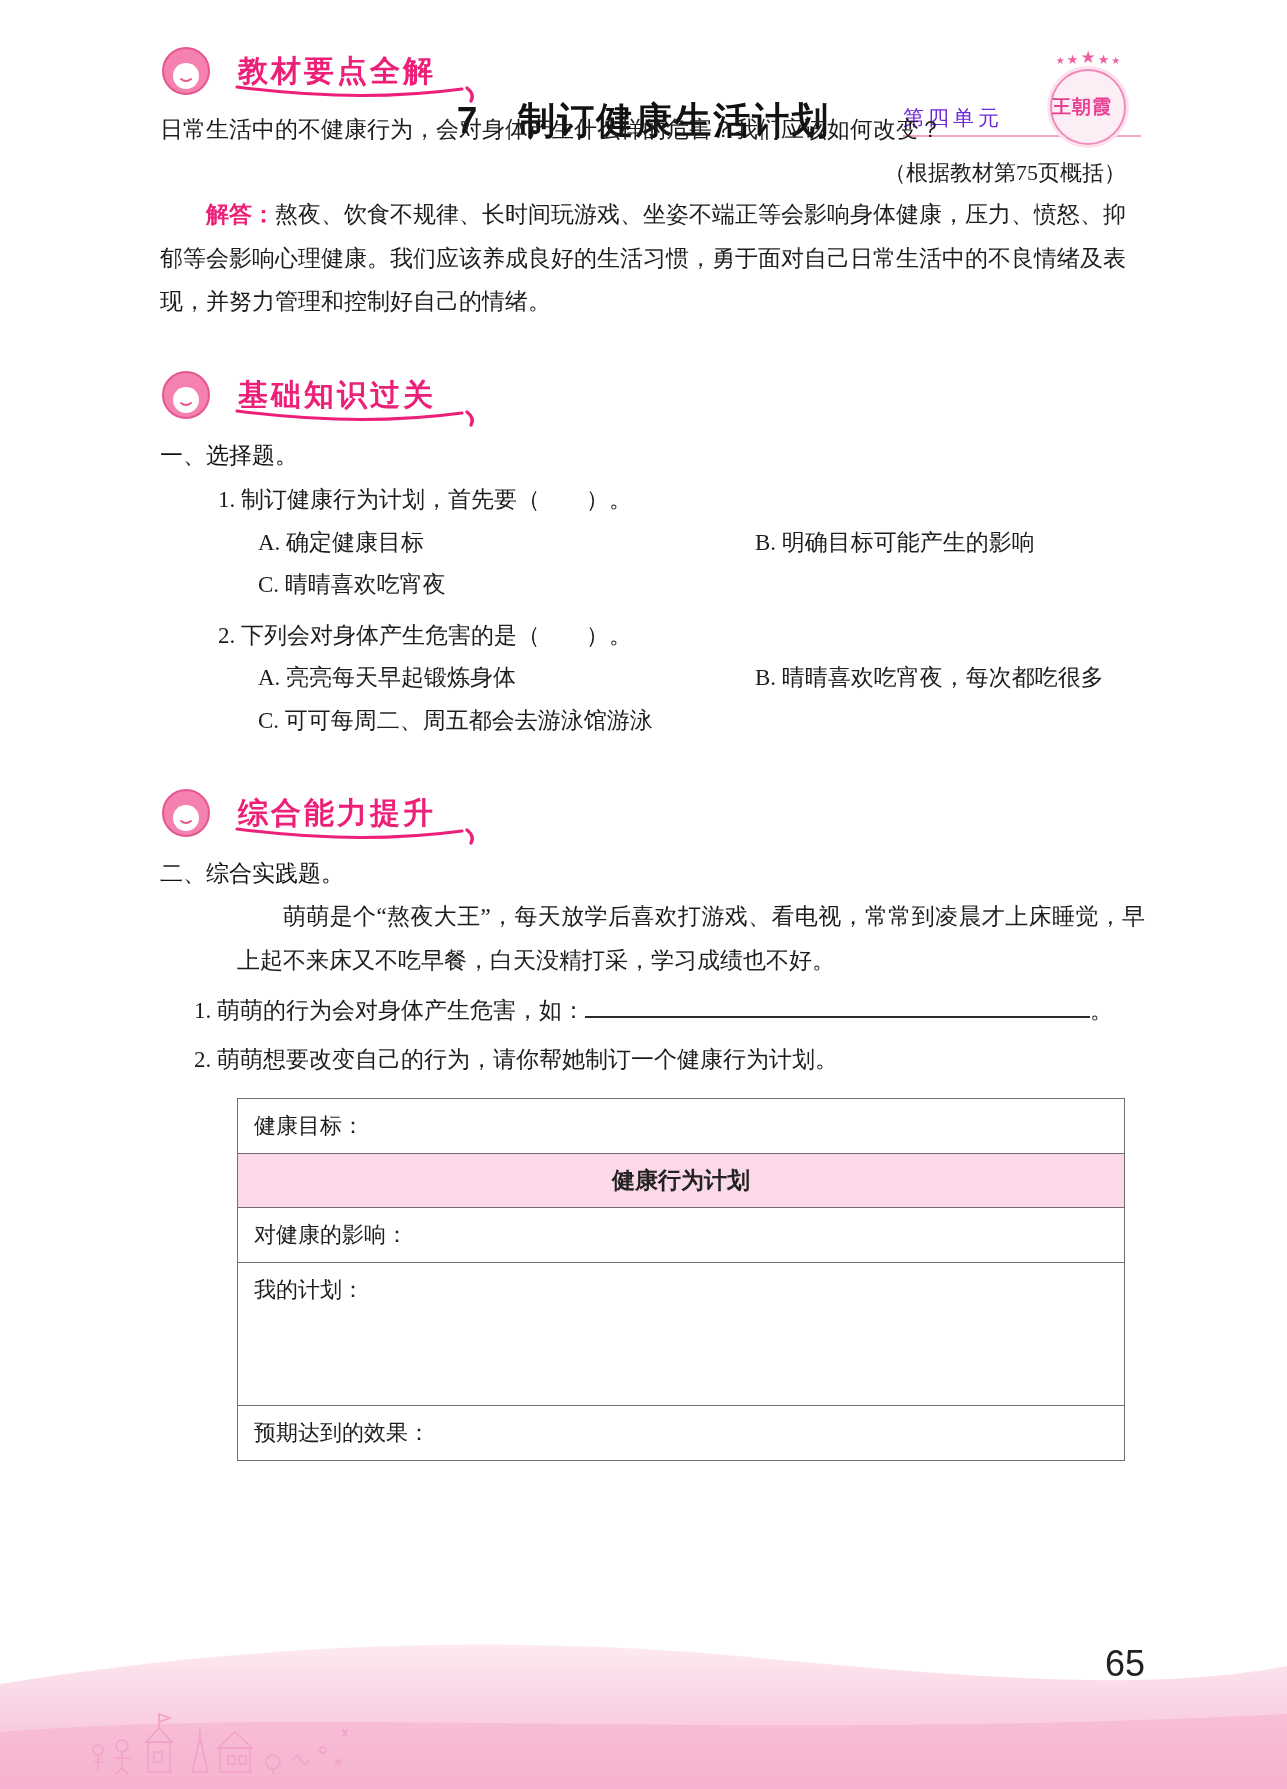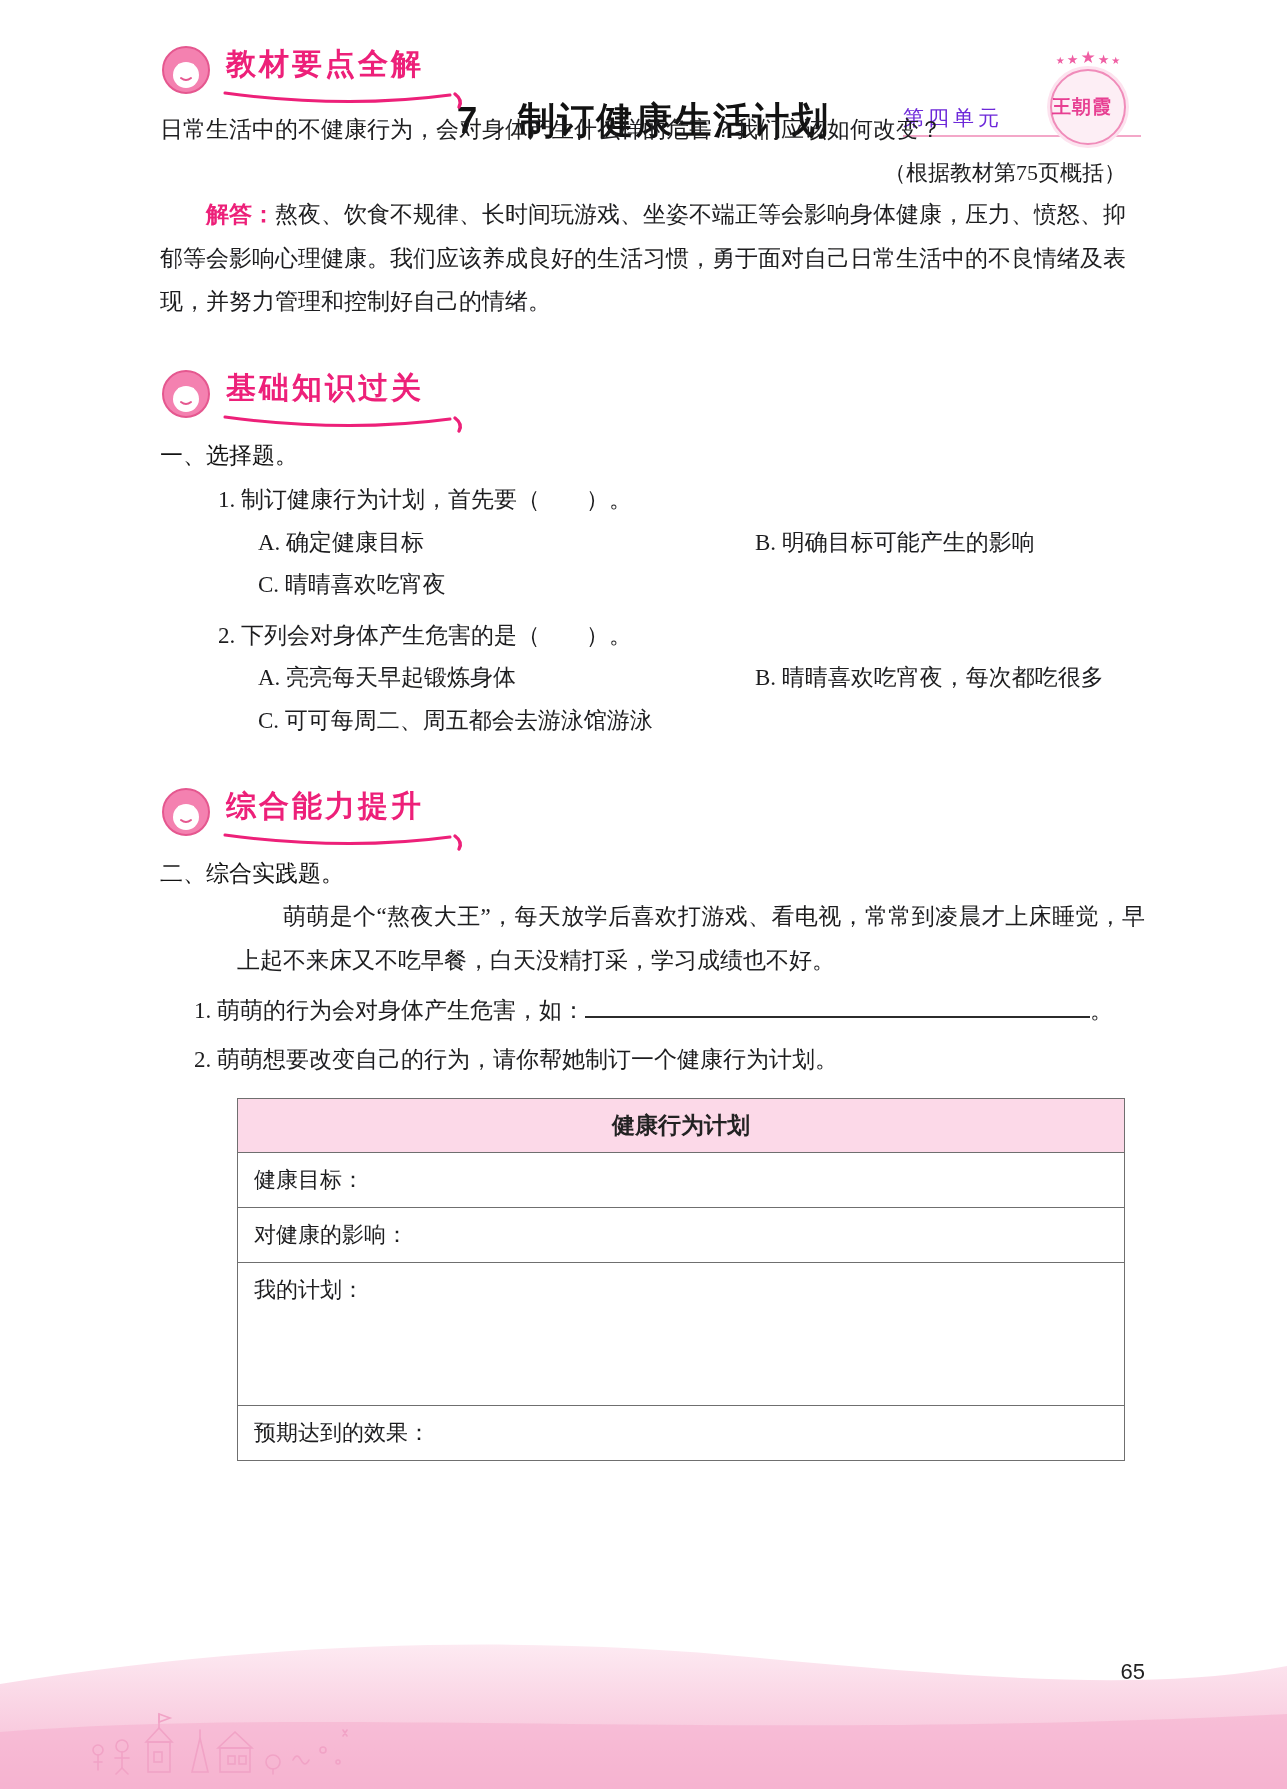--- a/index.html
+++ b/index.html
@@ -20,21 +20,21 @@
   .stars span:nth-child(2),.stars span:nth-child(4){font-size:13px}
   .stars span:nth-child(3){font-size:17px}
   .emblem-circle{width:72px;height:72px;margin:3px auto 0;border:2px solid #f08cba;border-radius:50%;
     background:#fdeef5;display:flex;align-items:center;justify-content:flex-start;box-shadow:0 0 0 3px #fde3ef}
   .emblem-circle span{font-family:"Liberation Sans",sans-serif;font-size:19px;font-weight:700;color:#e73f92;letter-spacing:1px}
 
   .title{margin:0;padding-top:96px;text-align:center;font-family:"Liberation Sans","DejaVu Sans",sans-serif;
     font-size:37px;font-weight:700;letter-spacing:2px;color:#121212}
 
   
-  .sec-head{display:flex;gap:14px;margin-top:44px;height:54px}
+  .sec-head{display:flex;align-items:center;gap:26px;margin-top:44px;height:54px}
   .badge{width:52px;height:52px;flex:0 0 auto}
   .sec-title-wrap{position:relative;display:inline-block}
   .sec-title{font-family:"Liberation Sans","DejaVu Sans",sans-serif;font-size:30px;font-weight:700;color:#ed2079;letter-spacing:3px;position:relative;z-index:1}
   .swoosh{position:absolute;left:-4px;bottom:-13px;z-index:0}
 
   .para{font-size:23px;line-height:1.9;text-align:justify;margin:0}
   .q-para{margin-top:10px}
   .source{font-size:22px;text-align:right;margin:2px 0 0 0;line-height:1.7}
   .answer{text-indent:2em;margin-top:2px}
   .answer-label{color:#ed2079;font-weight:700}
@@ -53,21 +53,21 @@
   .plan-table{margin:16px 0 0 77px;width:888px;border-collapse:collapse}
   .plan-table th{background:#fcd9e8;font-family:"Liberation Sans","DejaVu Sans",sans-serif;font-size:23px;font-weight:700;
     padding:11px 10px;border:1px solid #6f6f6f;color:#222;text-align:center}
   .plan-table td{font-size:22px;padding:12px 16px;border:1px solid #6f6f6f;vertical-align:top;text-align:left}
   .plan-table tr.row-tall td{height:118px}
 
   
   .footer-wave{position:absolute;left:0;bottom:0;width:1287px;height:175px;z-index:0}
   .doodles{position:absolute;left:88px;bottom:14px;z-index:2}
   .page-number{position:absolute;right:142px;bottom:104px;font-family:"Liberation Sans","DejaVu Sans",sans-serif;
-    font-size:22px;color:#222;z-index:3}
+    font-size:36px;color:#222;z-index:3}
 </style>
 </head>
 <body>
 
 <div class="page">
 
   <div class="unit-header">
     <span class="unit-label">第四单元</span>
     <div class="unit-line"></div>
   </div>
@@ -178,24 +178,24 @@
 
     <p class="para intro">萌萌是个“熬夜大王”，每天放学后喜欢打游戏、看电视，常常到凌晨才上床睡觉，早上起不来床又不吃早餐，白天没精打采，学习成绩也不好。</p>
 
     <p class="practice-item"><span>1. 萌萌的行为会对身体产生危害，如：</span><span class="fill-line"></span><span>。</span></p>
 
     <p class="practice-item">2. 萌萌想要改变自己的行为，请你帮她制订一个健康行为计划。</p>
 
     <table class="plan-table">
       <tbody>
           <tr>
+        <td>健康目标：</td>
+      </tr>
+      <tr>
         <th>健康行为计划</th>
-      </tr>
-      <tr>
-        <td>健康目标：</td>
       </tr>
       <tr>
         <td>对健康的影响：</td>
       </tr>
       <tr class="row-tall">
         <td>我的计划：</td>
       </tr>
       <tr>
         <td>预期达到的效果：</td>
       </tr>

